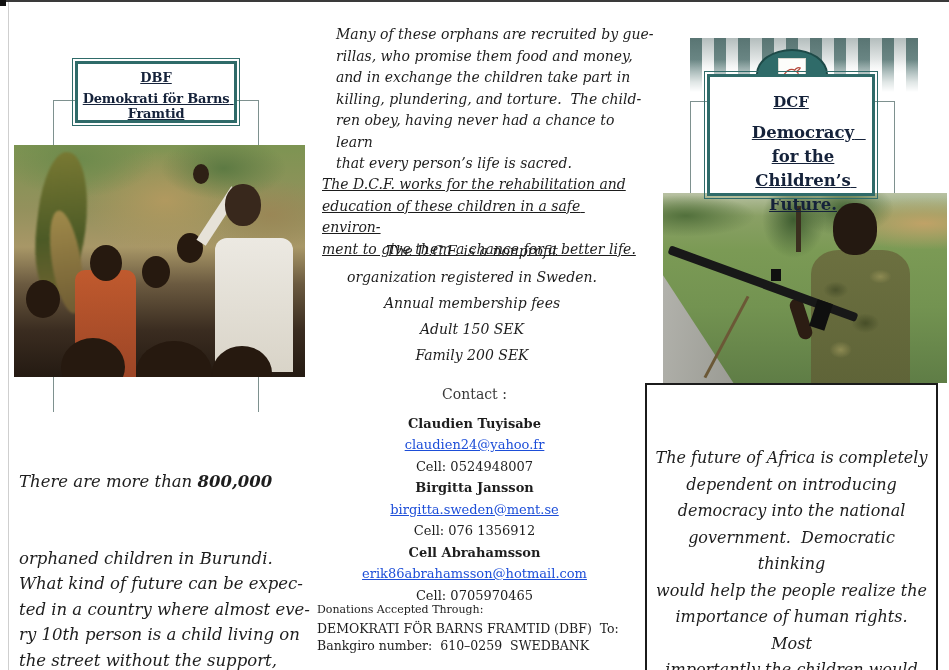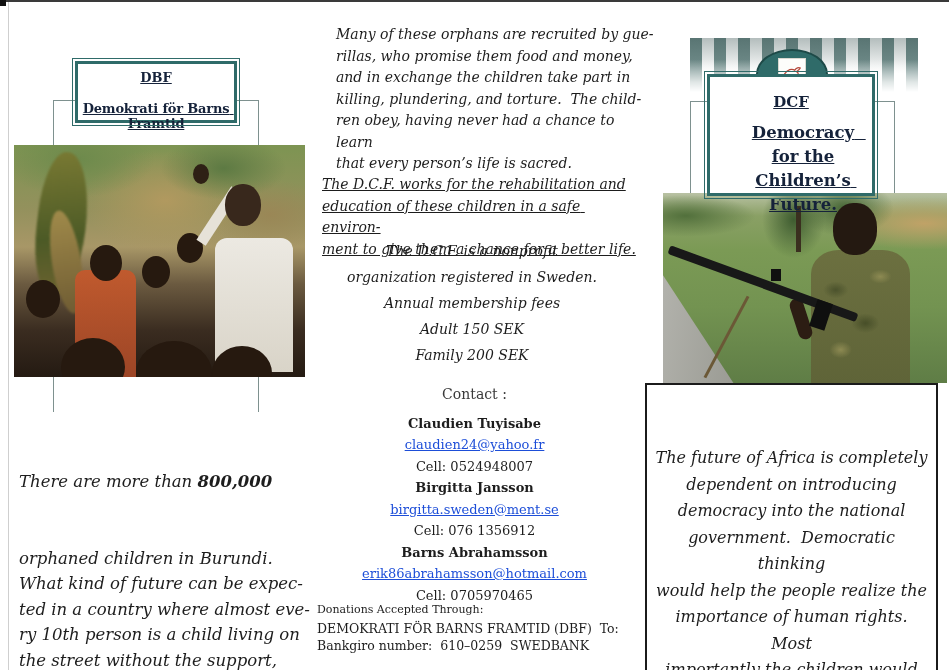--- a/index.html
+++ b/index.html
@@ -15,21 +15,21 @@
   
   .frame{border:1px solid #7e918f;z-index:1;}
   .frame-left{left:53px;top:100px;width:204px;height:528px;}
   .frame-right{left:690px;top:101px;width:203px;height:380px;}
 
   
   .org-box{background:#fff;border:3px solid #2f6b69;outline:1px solid #2f6b69;outline-offset:2px;
            z-index:4;text-align:center;color:#15223a;}
   .org-box .t{font-weight:bold;text-decoration:underline;white-space:pre-wrap;}
   .dbf-box{left:75px;top:61px;width:156px;height:50px;padding-top:6px;}
-  .dbf-box .acr{font-size:13px;margin-bottom:16px;}
+  .dbf-box .acr{font-size:13px;margin-bottom:6px;}
   .dbf-box .nm{font-size:13px;letter-spacing:-0.2px;}
   .dcf-box{left:707px;top:74px;width:162px;height:100px;padding-top:16px;}
   .dcf-box .acr{font-size:15px;margin-bottom:10px;}
   .dcf-box .nm{font-size:16.5px;line-height:24px;padding-left:24px;}
 
   
   .stripes{left:690px;top:38px;width:228px;height:54px;z-index:2;
     background-image:
       linear-gradient(to bottom, rgba(255,255,255,0) 0%, rgba(255,255,255,0) 40%, rgba(255,255,255,.78) 82%, #fff 100%),
       linear-gradient(to bottom, rgba(38,66,64,.35) 0%, rgba(38,66,64,0) 65%),
@@ -154,21 +154,21 @@
   <div class="abs mid-center lines">The D.C.F. is a nonprofit<br>organization registered in Sweden.<br>Annual membership fees<br>Adult 150 SEK<br>Family 200 SEK</div>
 
   <div class="abs contact">
     <div class="hd">Contact :</div>
     <div class="nm">Claudien Tuyisabe</div>
     <div><a href="#">claudien24@yahoo.fr</a></div>
     <div>Cell: 0524948007</div>
     <div class="nm">Birgitta Jansson</div>
     <div><a href="#">birgitta.sweden@ment.se</a></div>
     <div>Cell: 076 1356912</div>
-    <div class="nm">Barns Abrahamsson</div>
+    <div class="nm">Cell Abrahamsson</div>
     <div><a href="#">erik86abrahamsson@hotmail.com</a></div>
     <div>Cell: 0705970465</div>
   </div>
 
   <div class="abs donations">
     <div class="d1 lines">Donations Accepted Through:</div>
     <div class="d2 lines">DEMOKRATI FÖR BARNS FRAMTID (DBF)  To:</div>
     <div class="d3 lines">Bankgiro number:  610–0259  SWEDBANK</div>
   </div>
 

